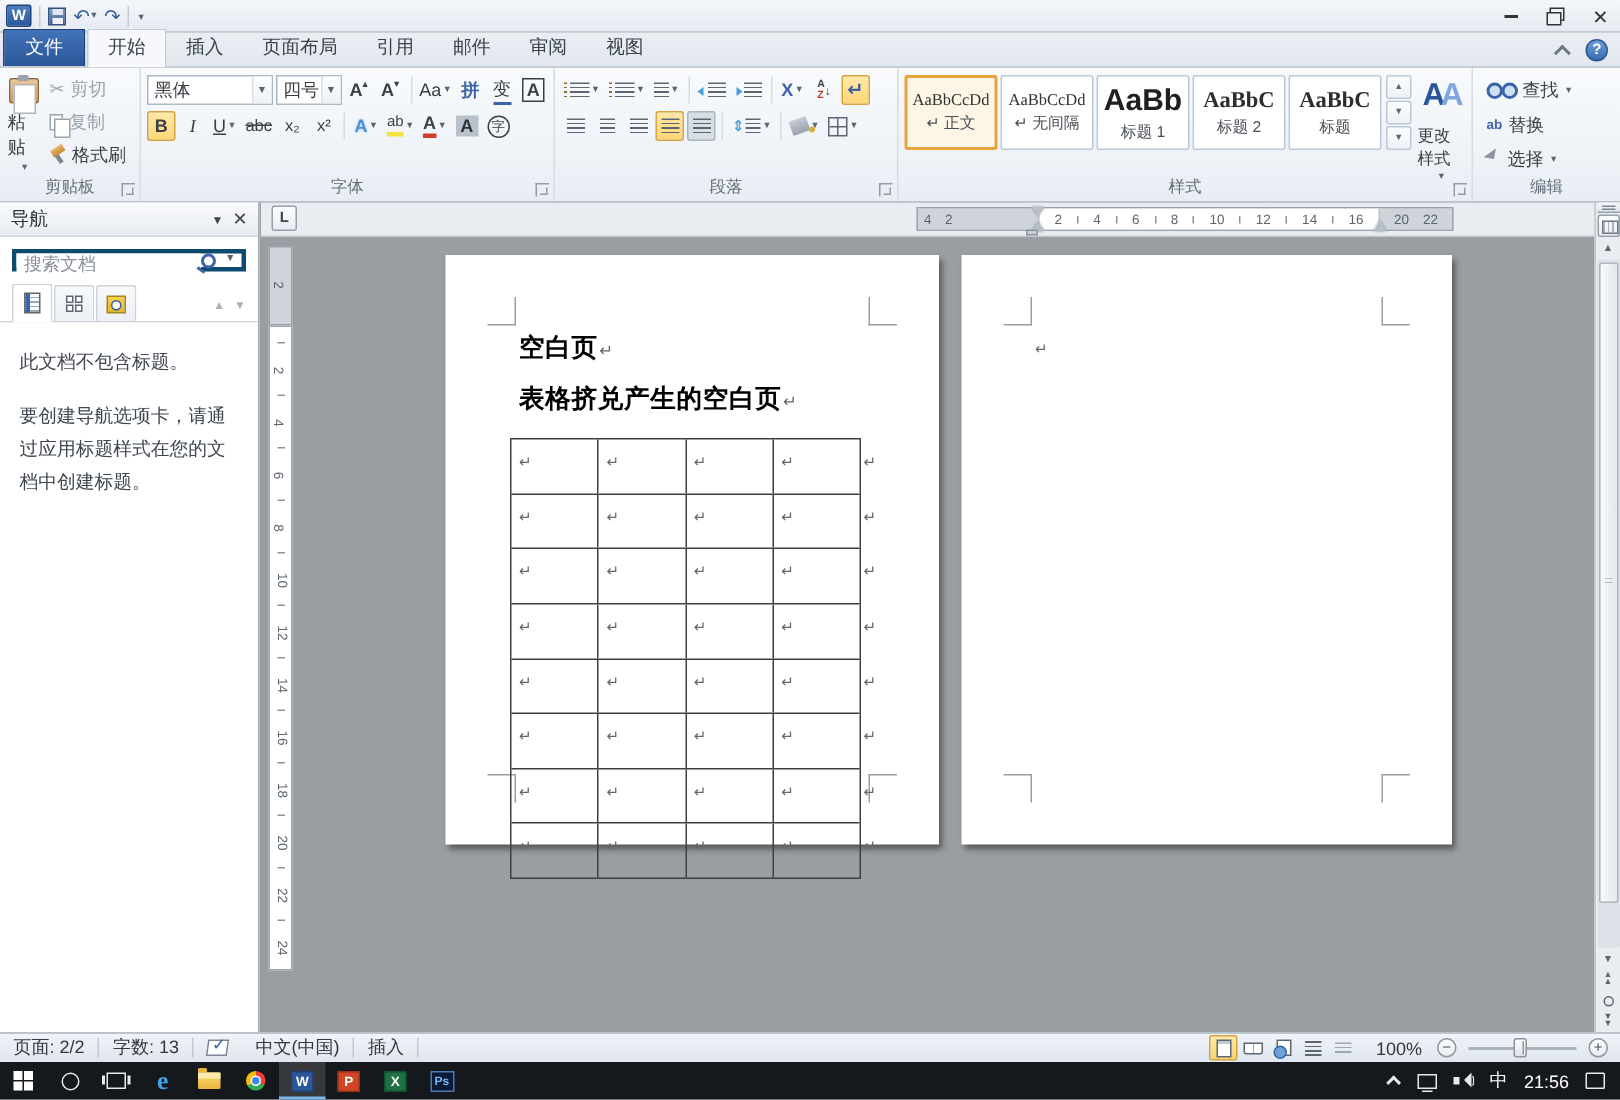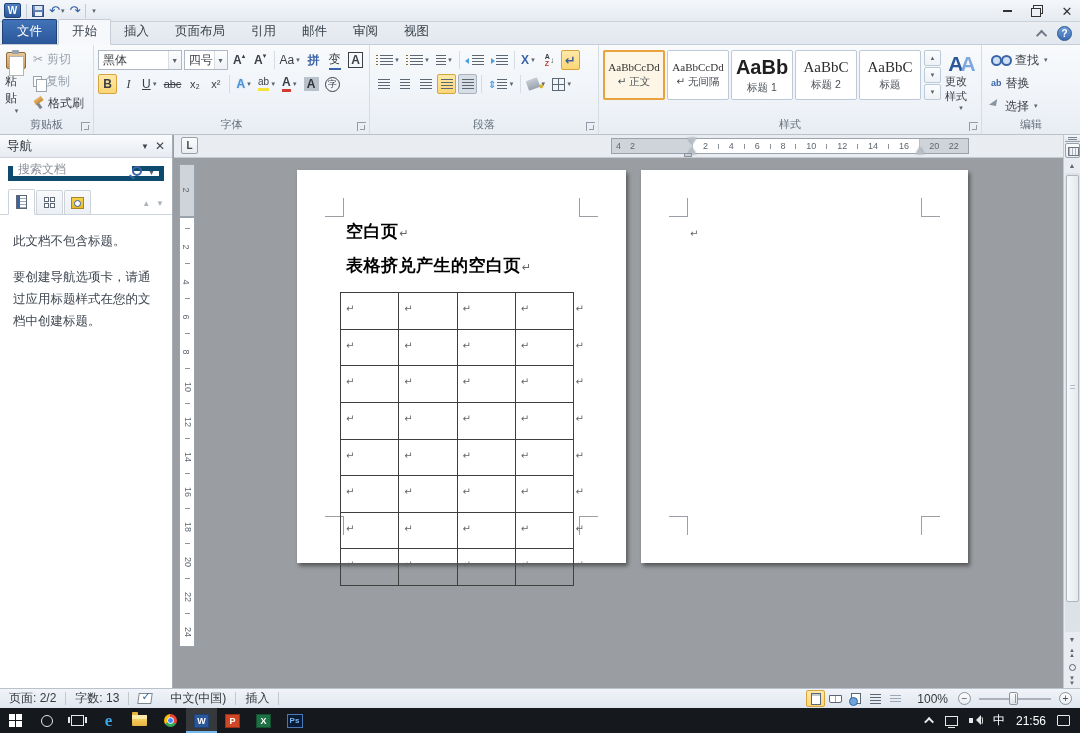--- a/index.html
+++ b/index.html
@@ -87,44 +87,44 @@
 .border-ic{width:13px;height:13px;border:1px solid #5d6774;background:linear-gradient(#fff,#fff) 50% 0/1px 100% no-repeat,linear-gradient(#fff,#fff) 0 50%/100% 1px no-repeat;position:relative}
 .border-ic:before{content:"";position:absolute;left:0;top:5px;width:11px;height:1px;background:#5d6774}
 .border-ic:after{content:"";position:absolute;left:5px;top:0;width:1px;height:11px;background:#5d6774}
 
 .styles-body{display:flex;align-items:flex-start;gap:3px}
 .style-item{width:62px;height:50px;background:#fff;border:1px solid #bcc9d8;border-radius:2px;display:flex;flex-direction:column;align-items:center;justify-content:center;gap:2px}
 .style-item.selected{border:2px solid #e8a33d;background:#fdf6e7}
 .sprev{font-family:"Liberation Serif","DejaVu Serif",serif;color:#17365d}
 .sz-small .sprev{font-size:11px;color:#333}
 .sz-xl .sprev{font-size:20px;font-weight:bold;color:#1f1f1f;font-family:"Liberation Sans",sans-serif}
-.sz-lg .sprev{font-size:15px;font-weight:normal;color:#2d2d2d;font-family:"Liberation Serif",serif}
+.sz-lg .sprev{font-size:15px;font-weight:bold;color:#2d2d2d;font-family:"Liberation Serif",serif}
 .slab{font-size:10.5px;color:#4a4f56}
 .gal-scroll{display:flex;flex-direction:column;gap:1px}
 .gs-btn{width:17px;height:16px;border:1px solid #bcc9d8;background:linear-gradient(#fbfcfd,#eef1f5);display:flex;align-items:center;justify-content:center;font-size:6px;color:#5a6470;border-radius:2px}
 .change-style{width:52px;height:68px;display:flex;flex-direction:column;align-items:center;justify-content:flex-start;padding-top:4px;border:1px solid transparent}
 .aa-ic{font-size:21px;font-weight:bold;line-height:1;color:#2b579a;letter-spacing:-3px}
 .aa-ic i{font-style:normal;color:#7da7dd}
-.change-style .blabel{font-size:11px;margin-top:0}
+.change-style .blabel{font-size:11px;margin-top:9px}
 
 .edit-col{display:flex;flex-direction:column;gap:3px;padding-top:2px}
 .binoc{display:flex;gap:0}
 .binoc:before,.binoc:after{content:"";width:7px;height:7px;border:2px solid #3b64a8;border-radius:50%;margin-right:-1px;background:#cfe0f2}
 .repl-ic{font-size:9px;color:#3b64a8;font-weight:bold}
 .cursor-ic{width:0;height:0;border:5px solid transparent;border-top:9px solid #7b8violet;border-top-color:#8a93a0;transform:rotate(-35deg)}
 
 .workspace{position:absolute;top:135px;left:0;width:1080px;height:553px;background:#9a9da1}
 
 .navpane{position:absolute;left:0;top:0;width:173px;height:100%;background:#fff;border-right:1px solid #a7adb5;display:flex;flex-direction:column}
 .nav-header{height:23px;background:linear-gradient(#fafbfc,#e7ebf1);border-bottom:1px solid #ccd3db;display:flex;align-items:center;padding:0 7px;gap:6px}
 .nav-title{flex:1;font-size:12.5px;color:#2f353c}
 .nav-down{font-size:8px;color:#3f4650}
 .nav-close{font-size:12px;color:#3f4650}
 .nav-search{padding:8px 8px 7px;background:#fff}
-.searchbox{height:15px;border:5px solid #0c4a6e;display:flex;align-items:flex-end;background:#fff}
+.searchbox{height:15px;border:3px solid #0c4a6e;display:flex;align-items:flex-start;background:#fff}
 .searchbox input{flex:1;border:none;outline:none;font-size:12px;padding:0 5px;color:#333;font-family:inherit;min-width:0}
 .searchbox input::placeholder{color:#8a9099}
 .lens{width:10px;height:10px;border:2px solid #3b64a8;border-radius:50%;position:relative;margin-right:6px}
 .lens:after{content:"";position:absolute;left:-5px;top:8px;width:6px;height:2px;background:#3b64a8;transform:rotate(35deg)}
 .sb-down{font-size:7px;color:#5a6470;margin-right:4px}
 .nav-tabs{display:flex;align-items:flex-end;padding:0 8px;height:27px;border-bottom:1px solid #ccd3db;background:#fff;gap:1px}
 .ntab{width:27px;height:24px;border:1px solid #ccd3db;border-bottom:none;border-radius:2px 2px 0 0;background:linear-gradient(#f7f9fb,#eceff4);display:flex;align-items:center;justify-content:center}
 .ntab.active{background:#fff;height:26px;border-bottom:1px solid #fff;margin-bottom:-1px}
 .doc-ol-ic{width:11px;height:14px;border:1px solid #5d6774;background:repeating-linear-gradient(transparent 0 2px,#9aa7b6 2px 3px);position:relative}
 .doc-ol-ic:before{content:"";position:absolute;left:0;top:0;width:3px;height:100%;background:#3b64a8}

